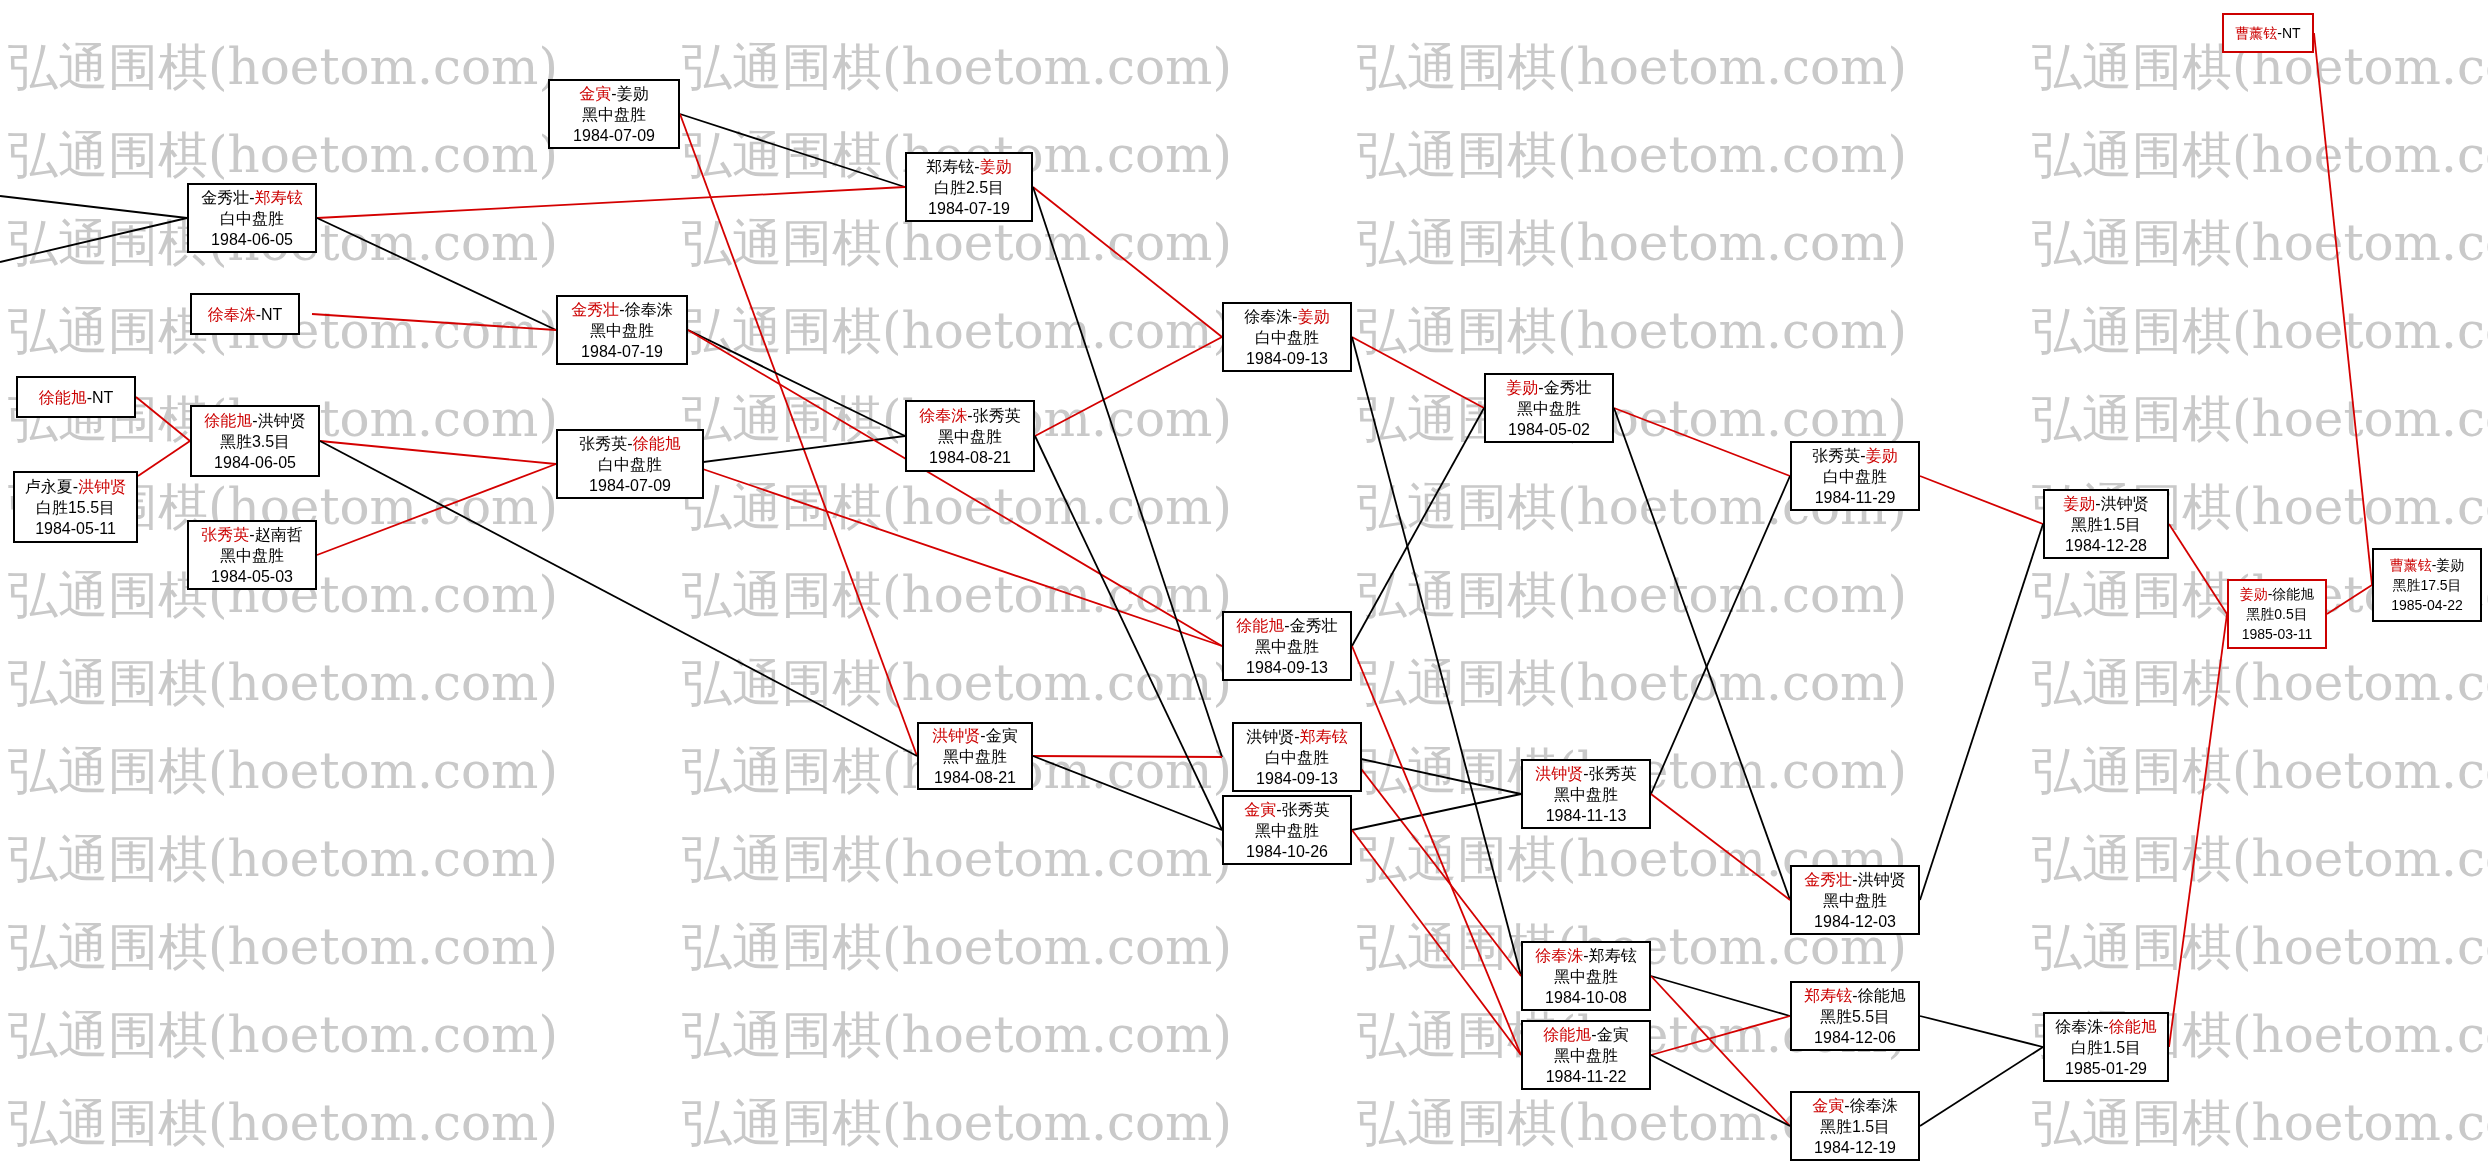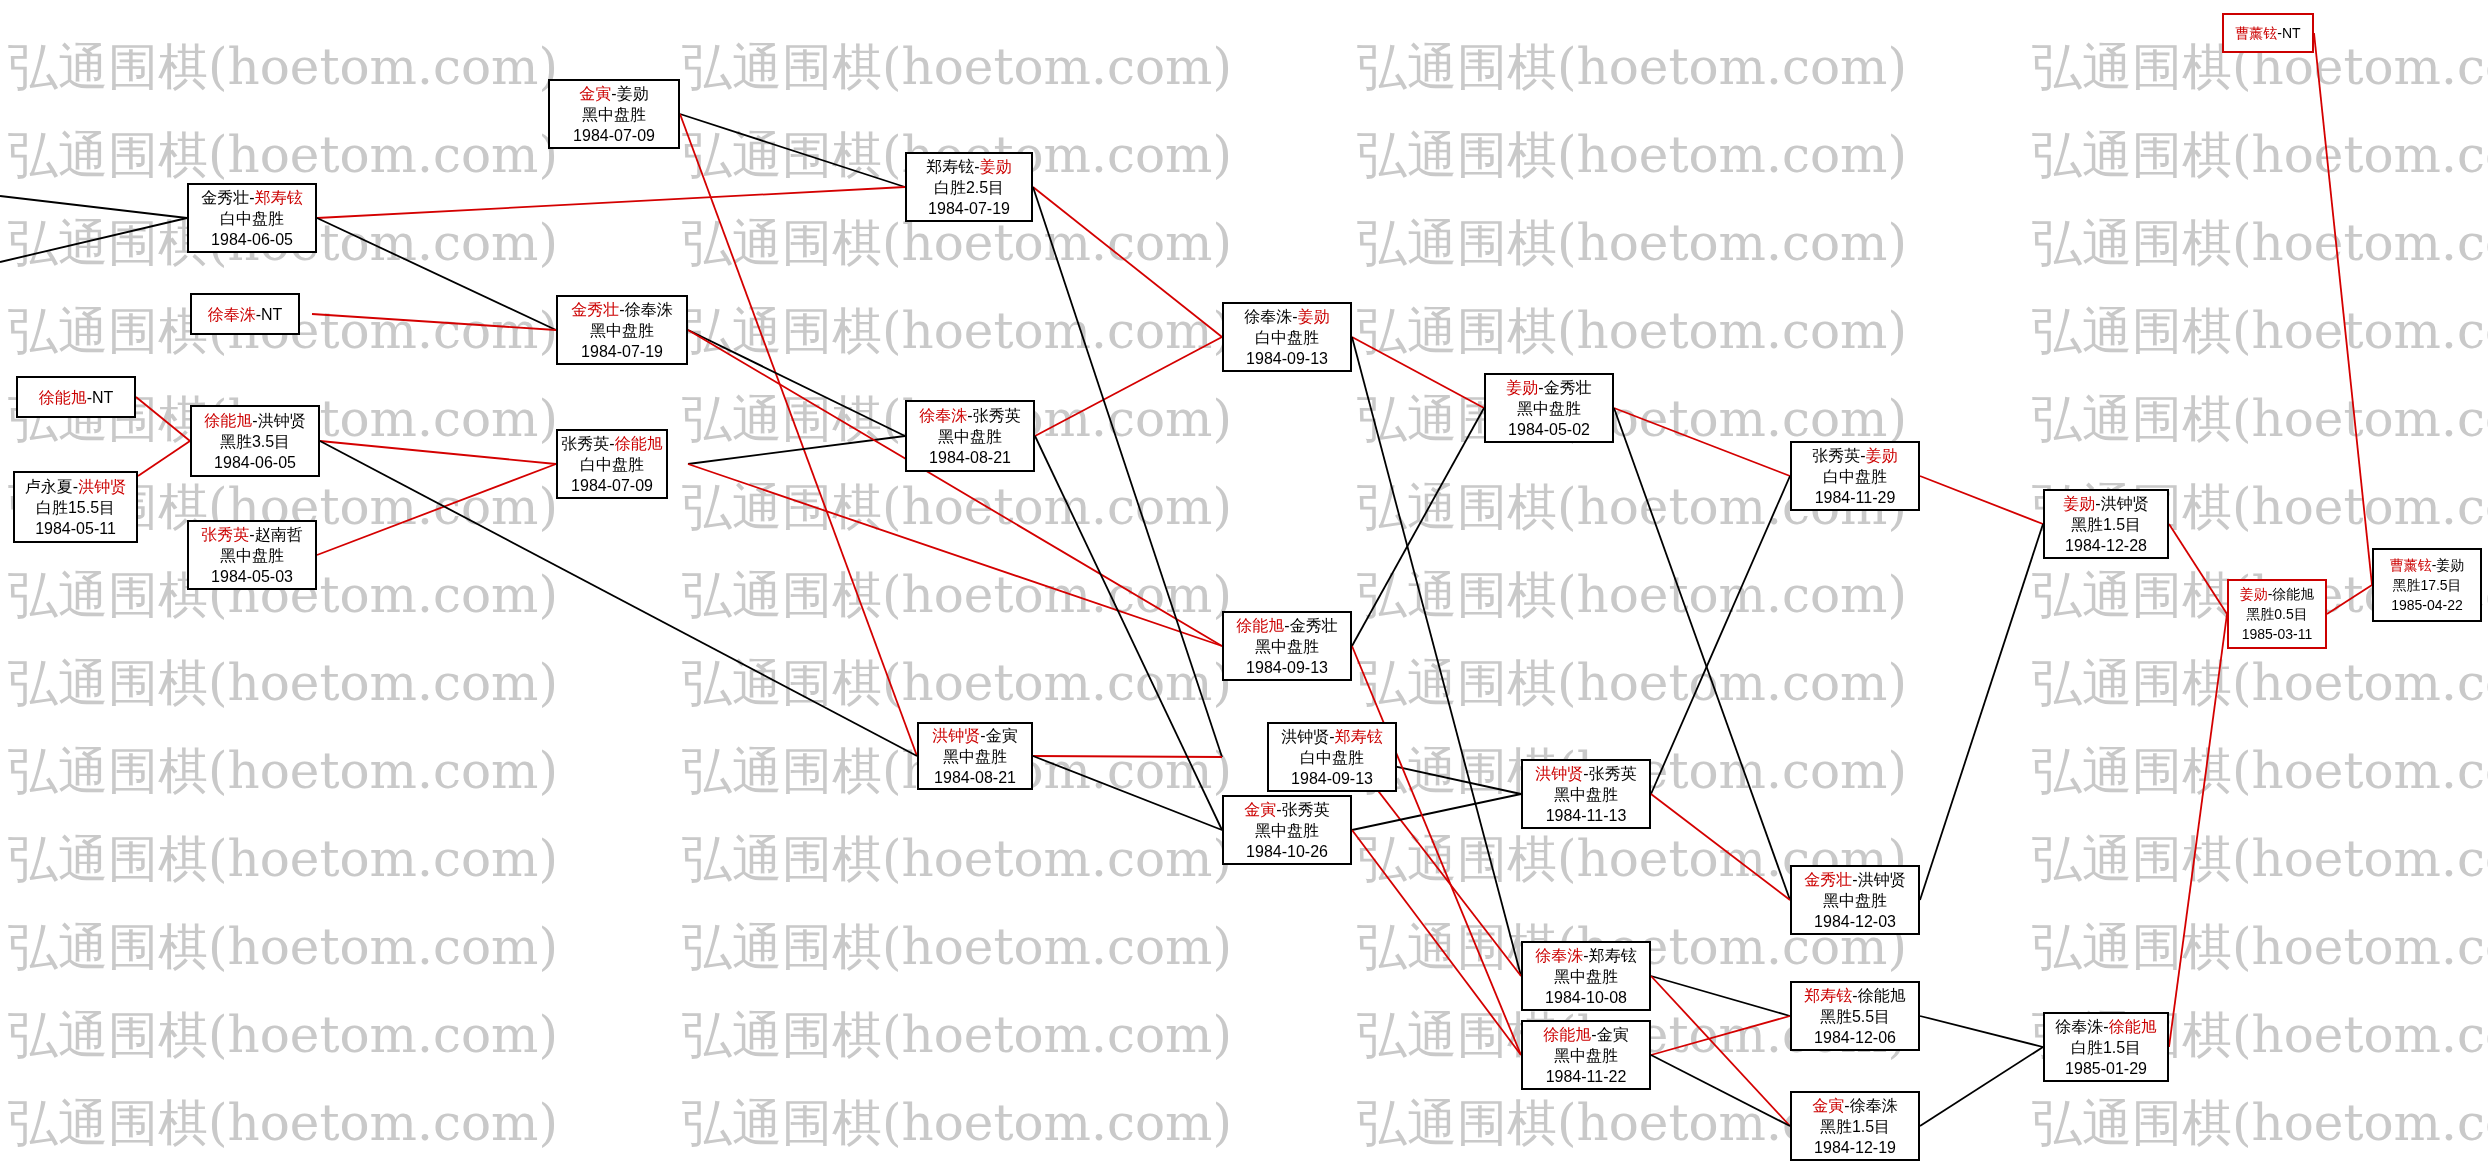--- a/index.html
+++ b/index.html
@@ -159,21 +159,21 @@
     <div class="match-box" style="left: 190px; top: 405px; width: 130px; height: 72px;">
       <div class="l1"><span class="red">徐能旭</span><span>-</span><span>洪钟贤</span></div>
       <div class="l2">黑胜3.5目</div>
       <div class="l3">1984-06-05</div>
     </div>
     <div class="match-box" style="left: 13px; top: 440px; width: 125px; height: 72px; margin-top: 31px;">
       <div class="l1"><span>卢永夏</span><span>-</span><span class="red">洪钟贤</span></div>
       <div class="l2">白胜15.5目</div>
       <div class="l3">1984-05-11</div>
     </div>
-    <div class="match-box" style="left: 556px; top: 429px; width: 112px; height: 70px;">
+    <div class="match-box" style="left: 556px; top: 429px; width: 148px; height: 70px;">
       <div class="l1"><span>张秀英</span><span>-</span><span class="red">徐能旭</span></div>
       <div class="l2">白中盘胜</div>
       <div class="l3">1984-07-09</div>
     </div>
     <div class="match-box" style="left: 187px; top: 520px; width: 130px; height: 70px;">
       <div class="l1"><span class="red">张秀英</span><span>-</span><span>赵南哲</span></div>
       <div class="l2">黑中盘胜</div>
       <div class="l3">1984-05-03</div>
     </div>
     <div class="match-box" style="left: 905px; top: 152px; width: 128px; height: 70px;">
@@ -209,21 +209,21 @@
     <div class="match-box" style="left: 1222px; top: 611px; width: 130px; height: 70px;">
       <div class="l1"><span class="red">徐能旭</span><span>-</span><span>金秀壮</span></div>
       <div class="l2">黑中盘胜</div>
       <div class="l3">1984-09-13</div>
     </div>
     <div class="match-box" style="left: 917px; top: 722px; width: 116px; height: 68px;">
       <div class="l1"><span class="red">洪钟贤</span><span>-</span><span>金寅</span></div>
       <div class="l2">黑中盘胜</div>
       <div class="l3">1984-08-21</div>
     </div>
-    <div class="match-box" style="left: 1267px; top: 722px; width: 130px; height: 70px;">
+    <div class="match-box" style="left: 1232px; top: 722px; width: 130px; height: 70px;">
       <div class="l1"><span>洪钟贤</span><span>-</span><span class="red">郑寿铉</span></div>
       <div class="l2">白中盘胜</div>
       <div class="l3">1984-09-13</div>
     </div>
     <div class="match-box" style="left: 1222px; top: 795px; width: 130px; height: 70px;">
       <div class="l1"><span class="red">金寅</span><span>-</span><span>张秀英</span></div>
       <div class="l2">黑中盘胜</div>
       <div class="l3">1984-10-26</div>
     </div>
     <div class="match-box" style="left: 1521px; top: 759px; width: 130px; height: 70px;">

